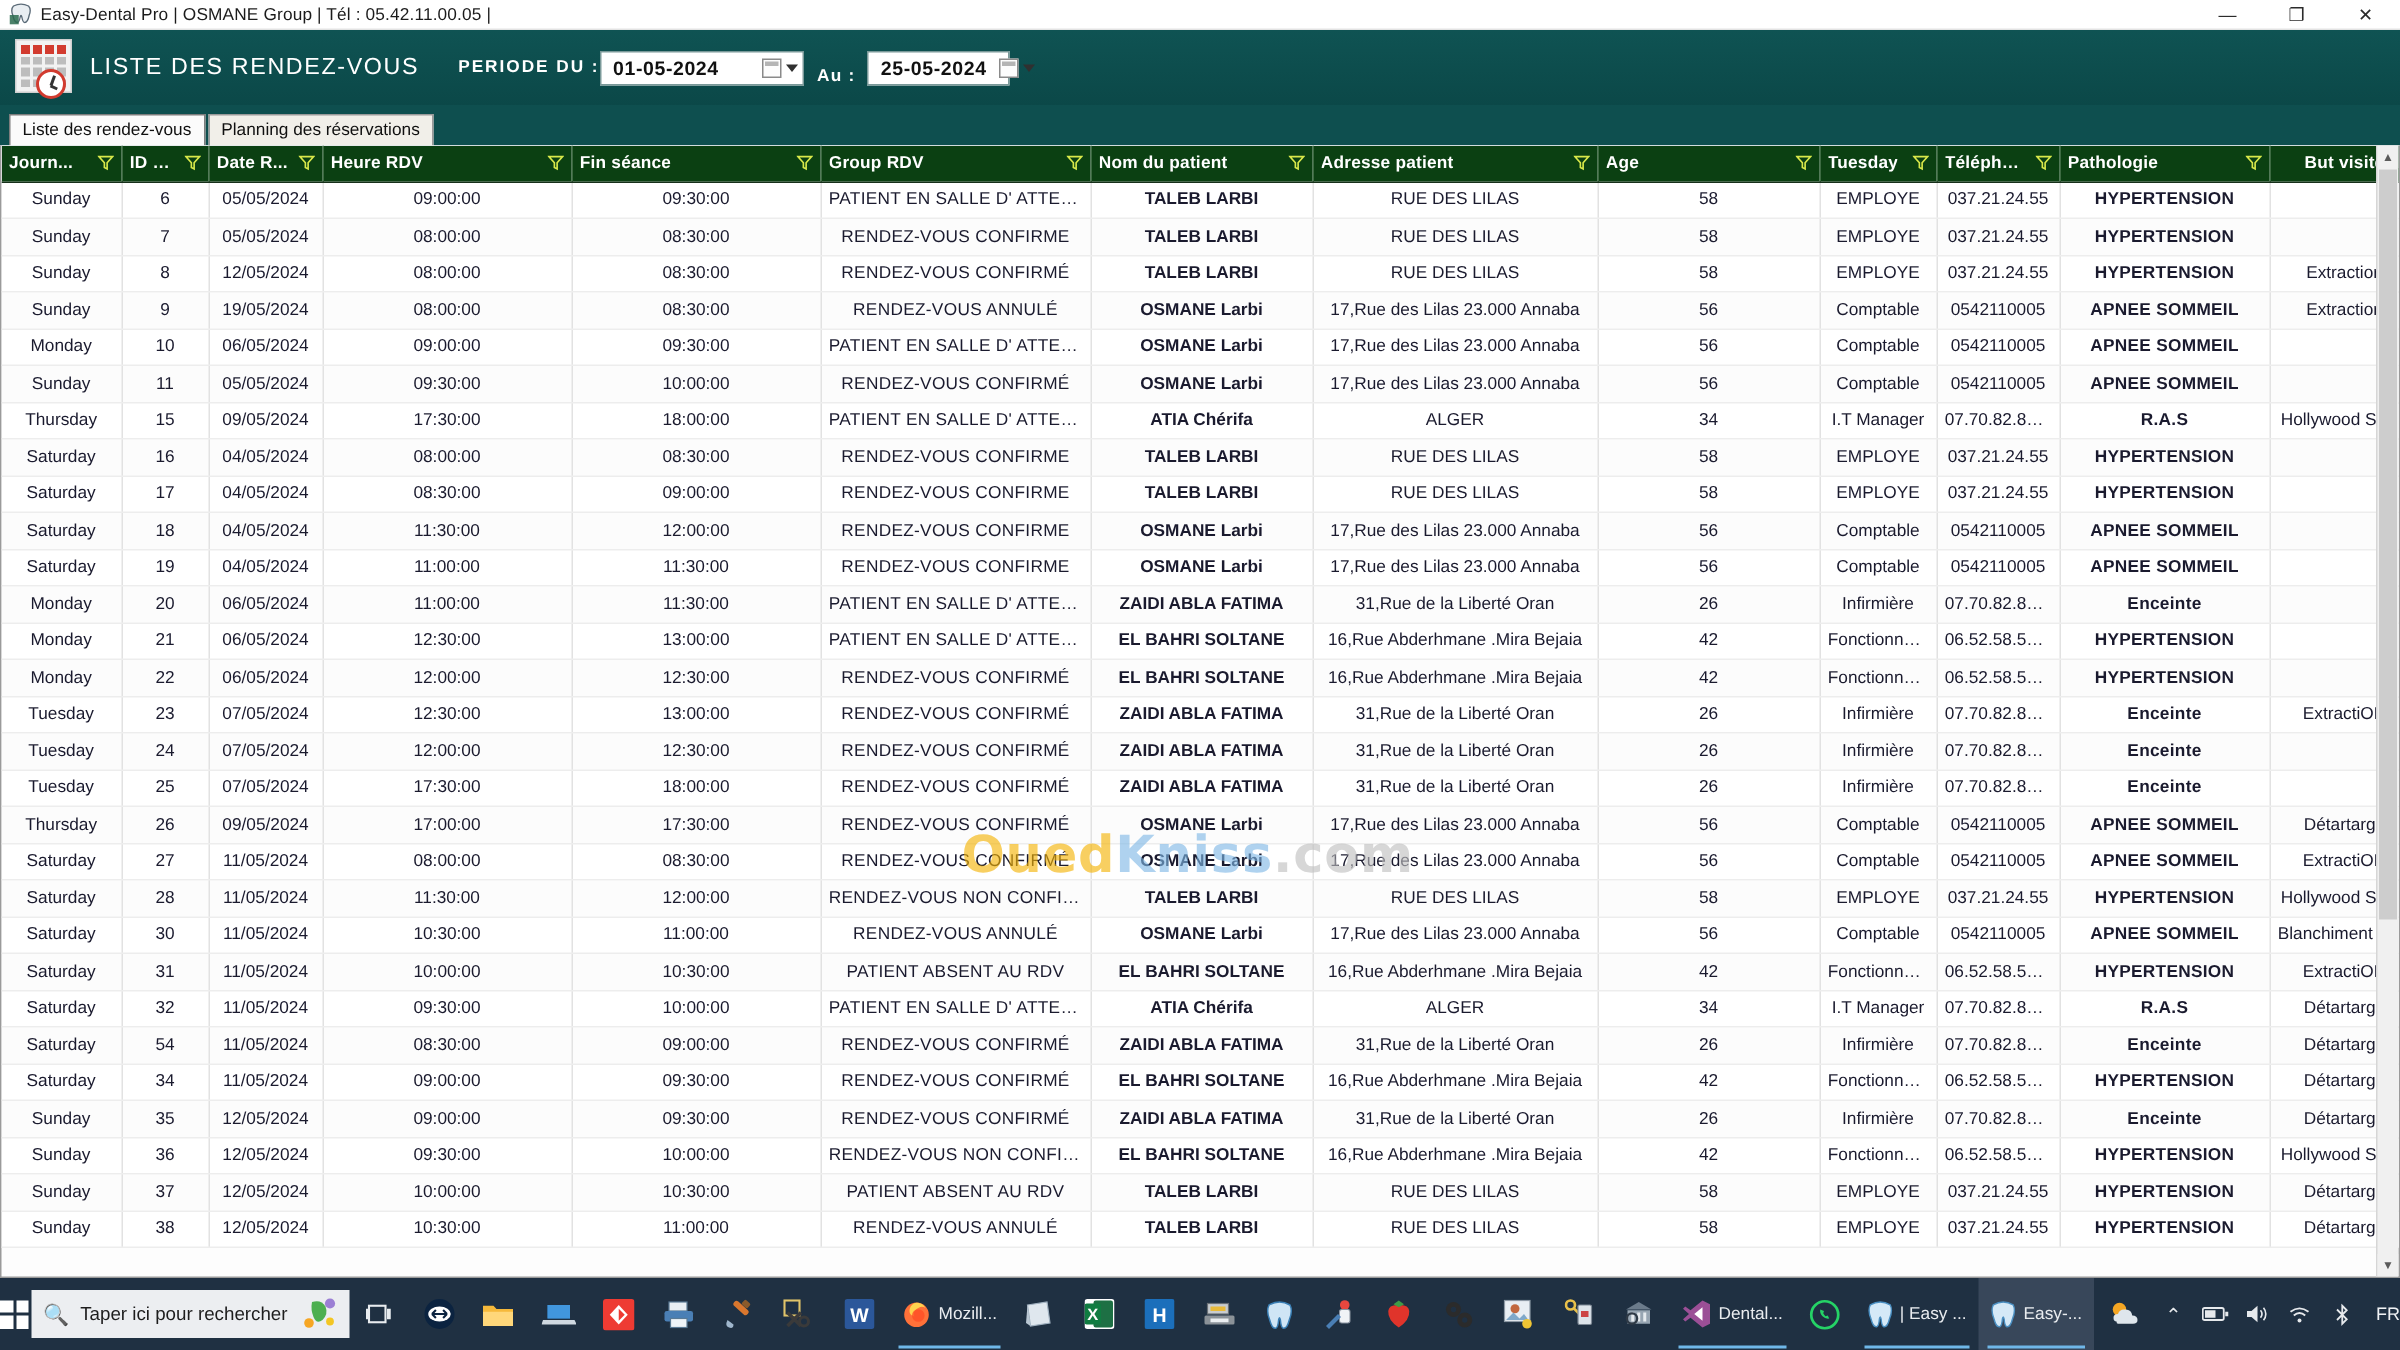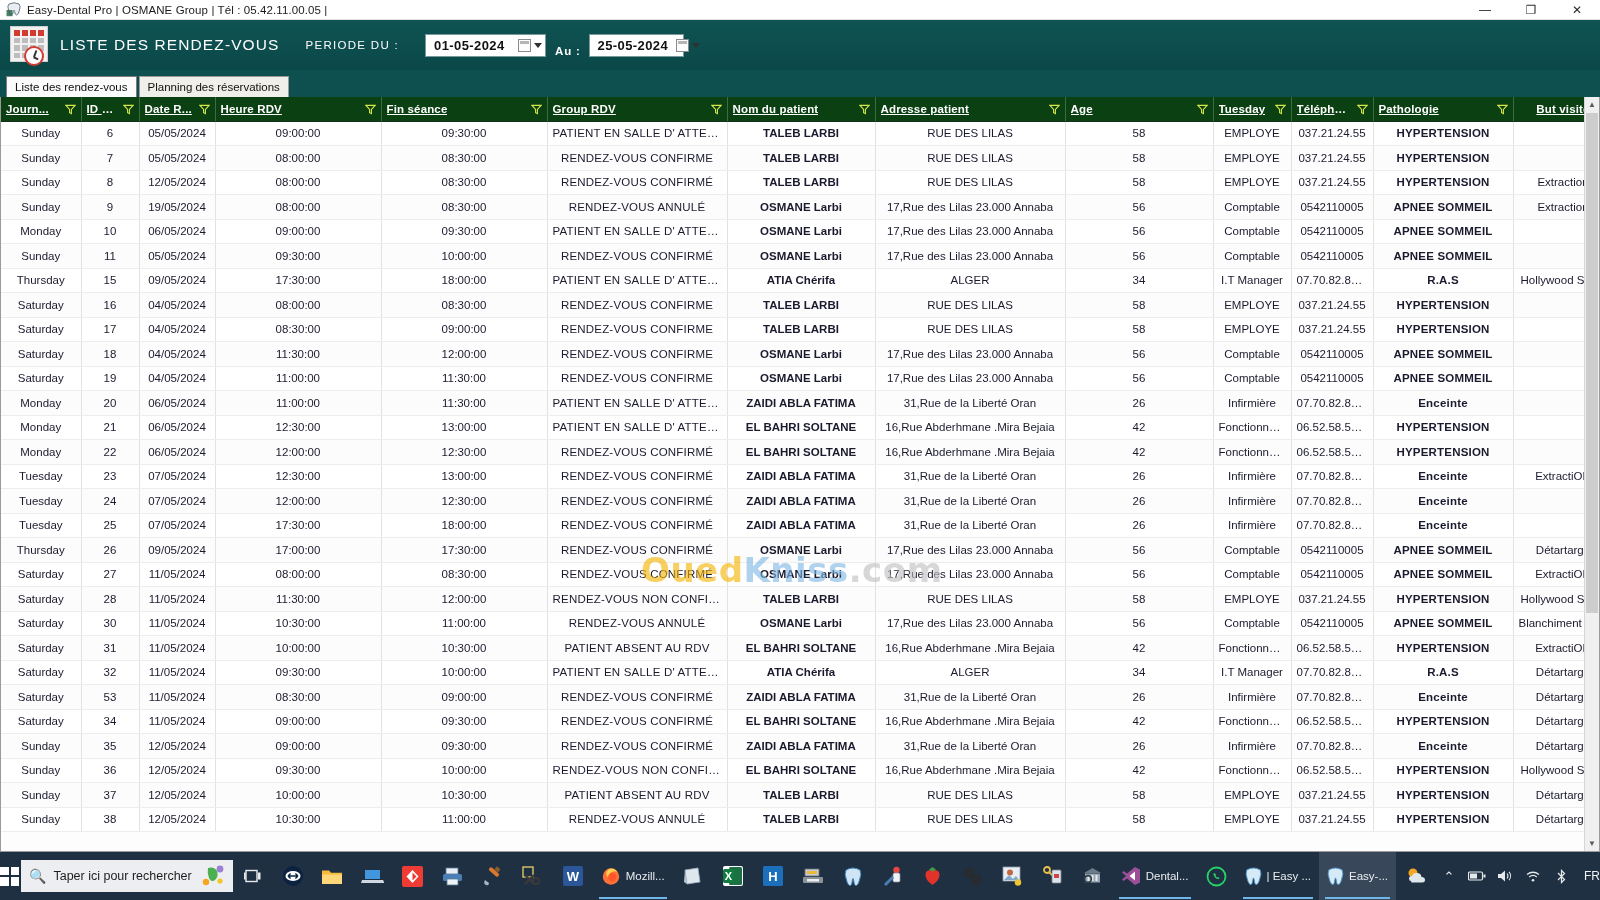--- a/index.html
+++ b/index.html
@@ -61,21 +61,21 @@
   }
   .cal-clock::before { width:1.5px; height:7px; left:7px; top:2px; transform: rotate(20deg); }
   .cal-clock::after  { width:1.5px; height:5px; left:7px; top:4px; transform: rotate(115deg); }
 
   .hdr-title {
     color: #ffffff; font-size: 15.5px; letter-spacing: 1.1px;
     font-weight: 500; white-space: nowrap; margin-right: 26px;
   }
   .periode-lbl {
     color: #ffffff; font-size: 11.5px; letter-spacing: 1.3px;
-    font-weight: 400; white-space: nowrap; margin-right: 26px;
+    font-weight: 700; white-space: nowrap; margin-right: 0;
   }
   .au-lbl {
     color: #ffffff; font-size: 11.5px; letter-spacing: 0.8px;
     font-weight: 600; white-space: nowrap; margin: 0 8px 0 9px; align-self: flex-end;
     padding-bottom: 13px;
   }
   .datebox {
     height: 23px; background: #ffffff; border: 1px solid #7a9999;
     display: flex; align-items: center; position: relative;
   }
@@ -88,21 +88,21 @@
     width: 13px; height: 13px; border: 1px solid #8a8a8a; background: #fdfdfd;
     position: relative; margin-right: 3px;
   }
   .dcal::before {
     content:""; position:absolute; left:1px; right:1px; top:1px; height:3px; background:#b5b5b5;
   }
   .darr {
     width: 0; height: 0; border-left: 4px solid transparent; border-right: 4px solid transparent;
     border-top: 5px solid #303030;
   }
-  .dbox1 { width: 121px; }
+  .dbox1 { width: 136px; }
   .dbox2 { width: 95px; }
 
   .hdr-right { position: absolute; right: 8px; top: 6px; display: flex; align-items: center; }
   .hbtn {
     height: 31px; display: flex; align-items: center; gap: 6px;
     padding: 0 8px 0 10px; border: 1px solid #9ab0b0; margin-left: 2px;
     background: #d4d0c8; cursor: pointer;
   }
   .hbtn .lbl { font-size: 11.5px; font-weight: 600; color: #12233d; letter-spacing: 0.7px; white-space: nowrap; }
   .hbtn.primary { background: #d6ecfb; border: 1px solid #3f8fd0; }
@@ -158,21 +158,21 @@
   table.rdv {
     border-collapse: collapse; width: 1586px; table-layout: fixed;
     background: #fff;
   }
   table.rdv thead th {
     background: #0b4012; color: #ffffff; font-size: 11.5px; font-weight: 600;
     height: 24px; border-right: 1px solid #3d6b42; border-bottom: 1px solid #16301a;
     padding: 0 5px; white-space: nowrap; overflow: hidden; position: relative;
     letter-spacing: 0.15px;
   }
-  th .thin { display: flex; align-items: flex-end; justify-content: center; gap: 4px; width:100%;text-decoration:underline; }
+  th .thin { display: flex; align-items: flex-start; justify-content: center; gap: 4px; width:100%; }
   th .thlabel { overflow: hidden; text-overflow: ellipsis; }
   .funnel {
     width: 11px; height: 11px; flex: none;
   }
   th.fl .thin { justify-content: space-between; }
 
   table.rdv tbody td {
     height: 24.5px; font-size: 11.5px; color: #1a1a2e;
     border-right: 1px solid #e2e2e2; border-bottom: 1px solid #ededed;
     padding: 0 5px; text-align: center; white-space: nowrap;
@@ -821,21 +821,21 @@
           <td class="c-name">ATIA Chérifa</td>
           <td class="c-addr">ALGER</td>
           <td class="c-age">34</td>
           <td class="c-fonc">I.T Manager</td>
           <td class="c-tel">07.70.82.82.36</td>
           <td class="c-patho">R.A.S</td>
           <td class="c-but">Détartarge</td>
         </tr>
         <tr>
           <td class="c-day">Saturday</td>
-          <td class="c-id">53</td>
+          <td class="c-id">54</td>
           <td class="c-date">11/05/2024</td>
           <td class="c-start">08:30:00</td>
           <td class="c-end">09:00:00</td>
           <td class="c-status">RENDEZ-VOUS CONFIRMÉ</td>
           <td class="c-name">ZAIDI ABLA FATIMA</td>
           <td class="c-addr">31,Rue de la Liberté Oran</td>
           <td class="c-age">26</td>
           <td class="c-fonc">Infirmière</td>
           <td class="c-tel">07.70.82.82.82</td>
           <td class="c-patho">Enceinte</td>

